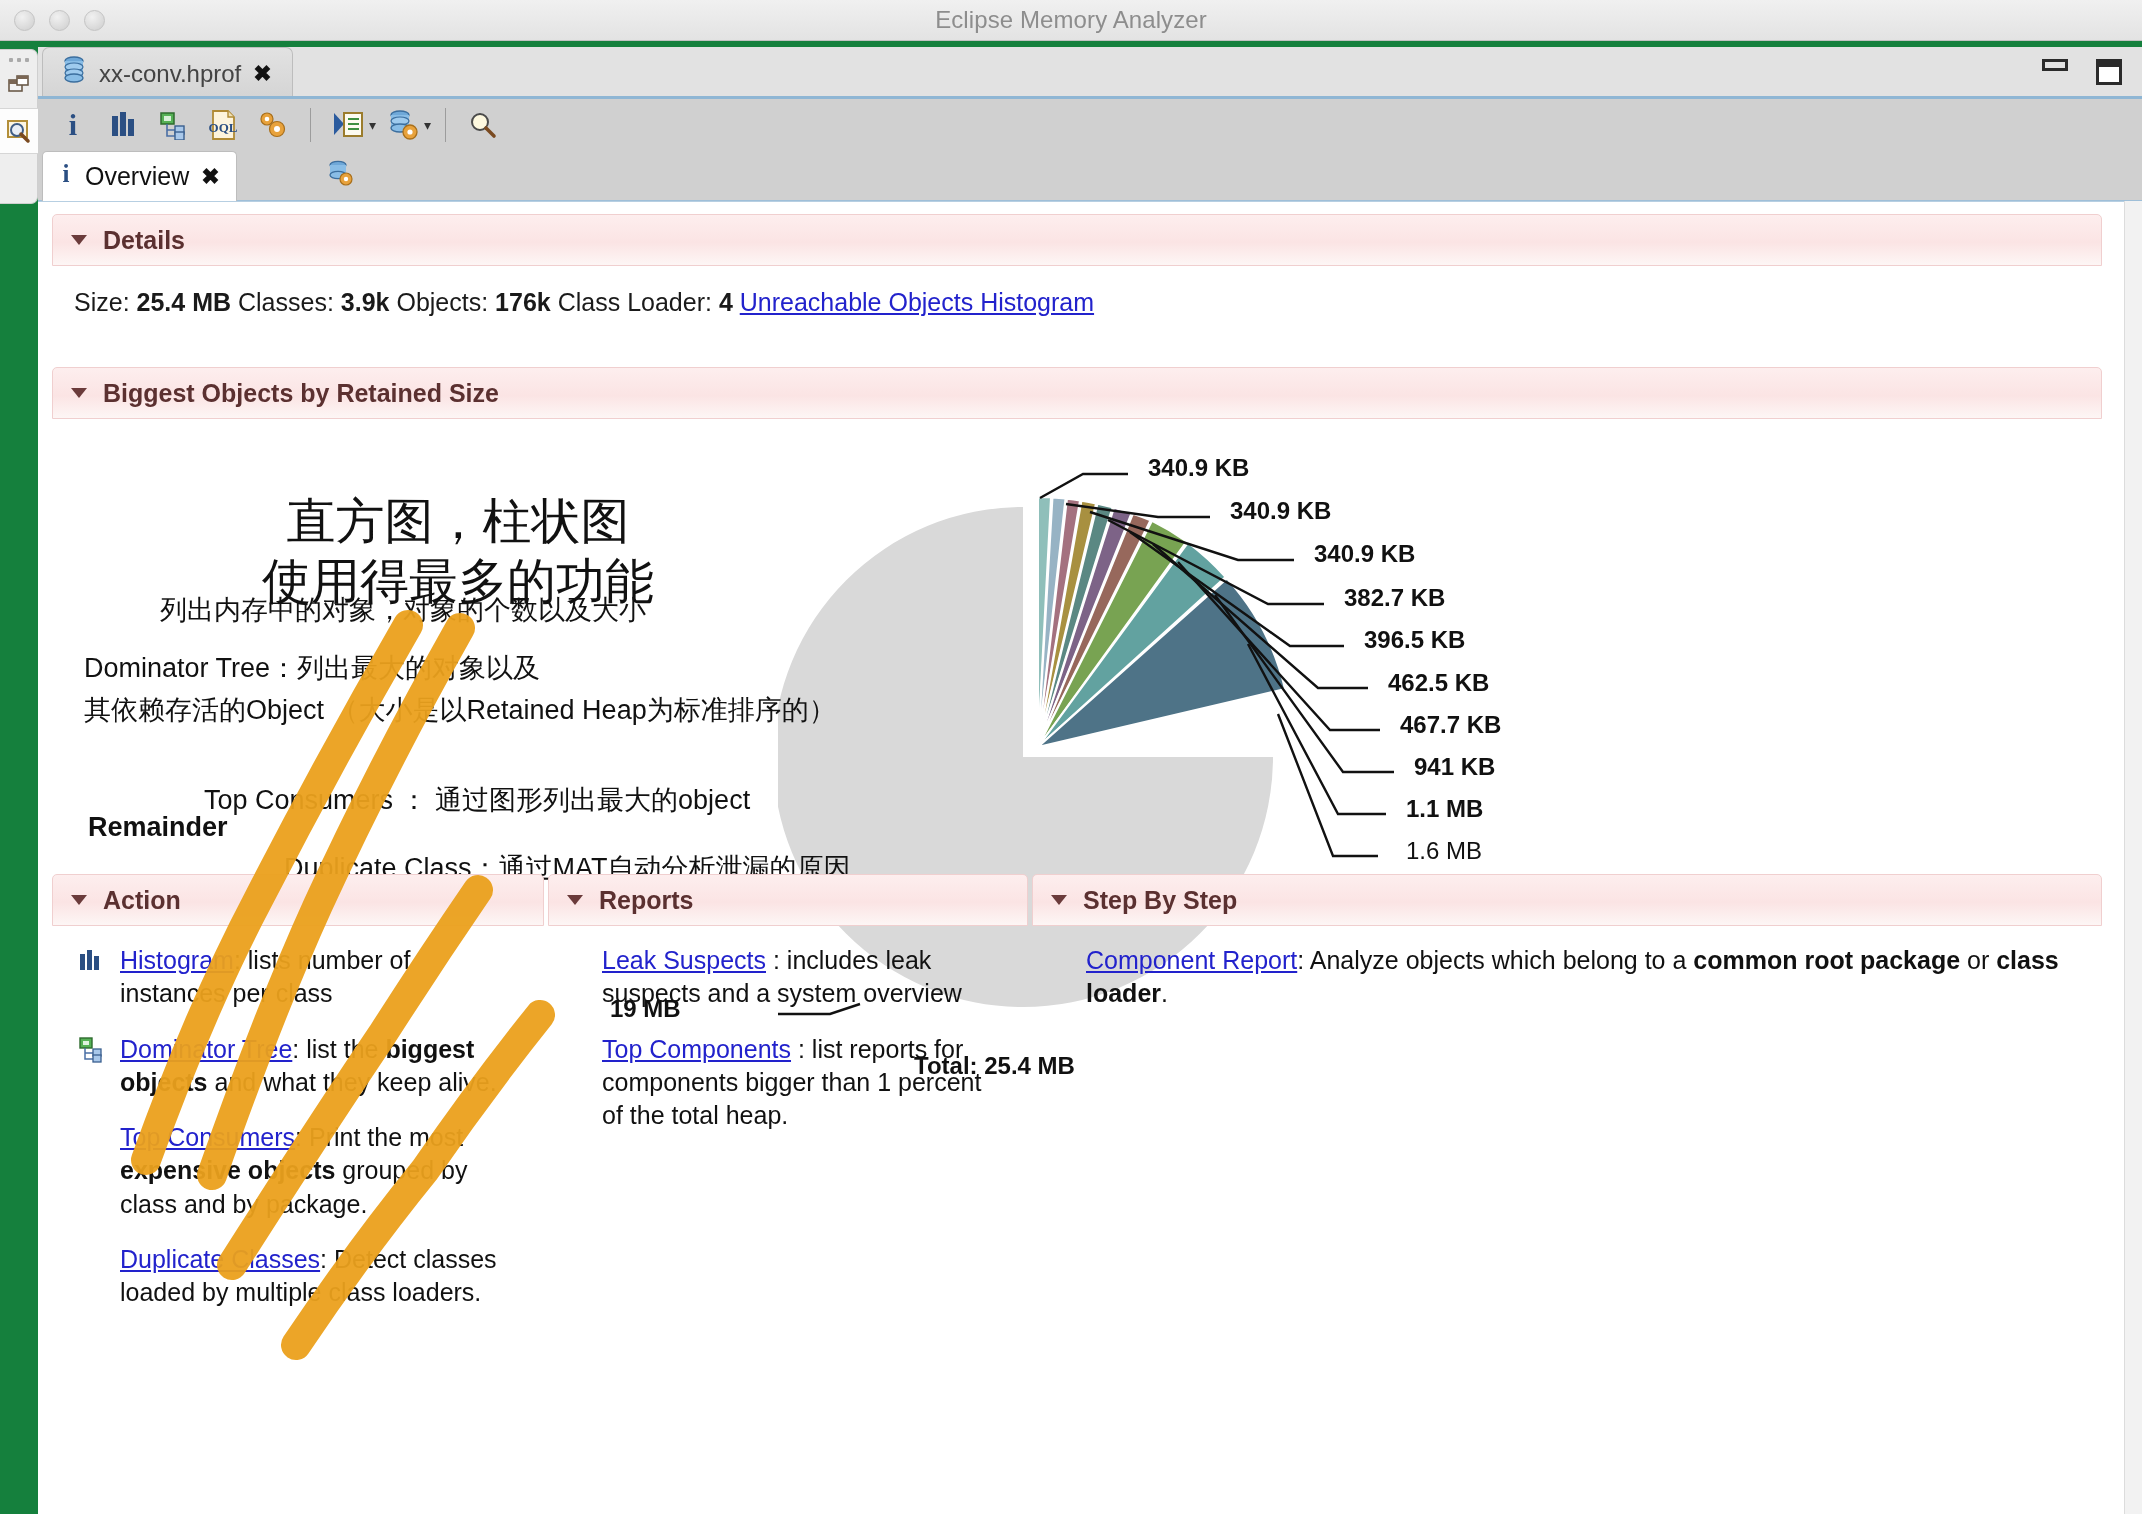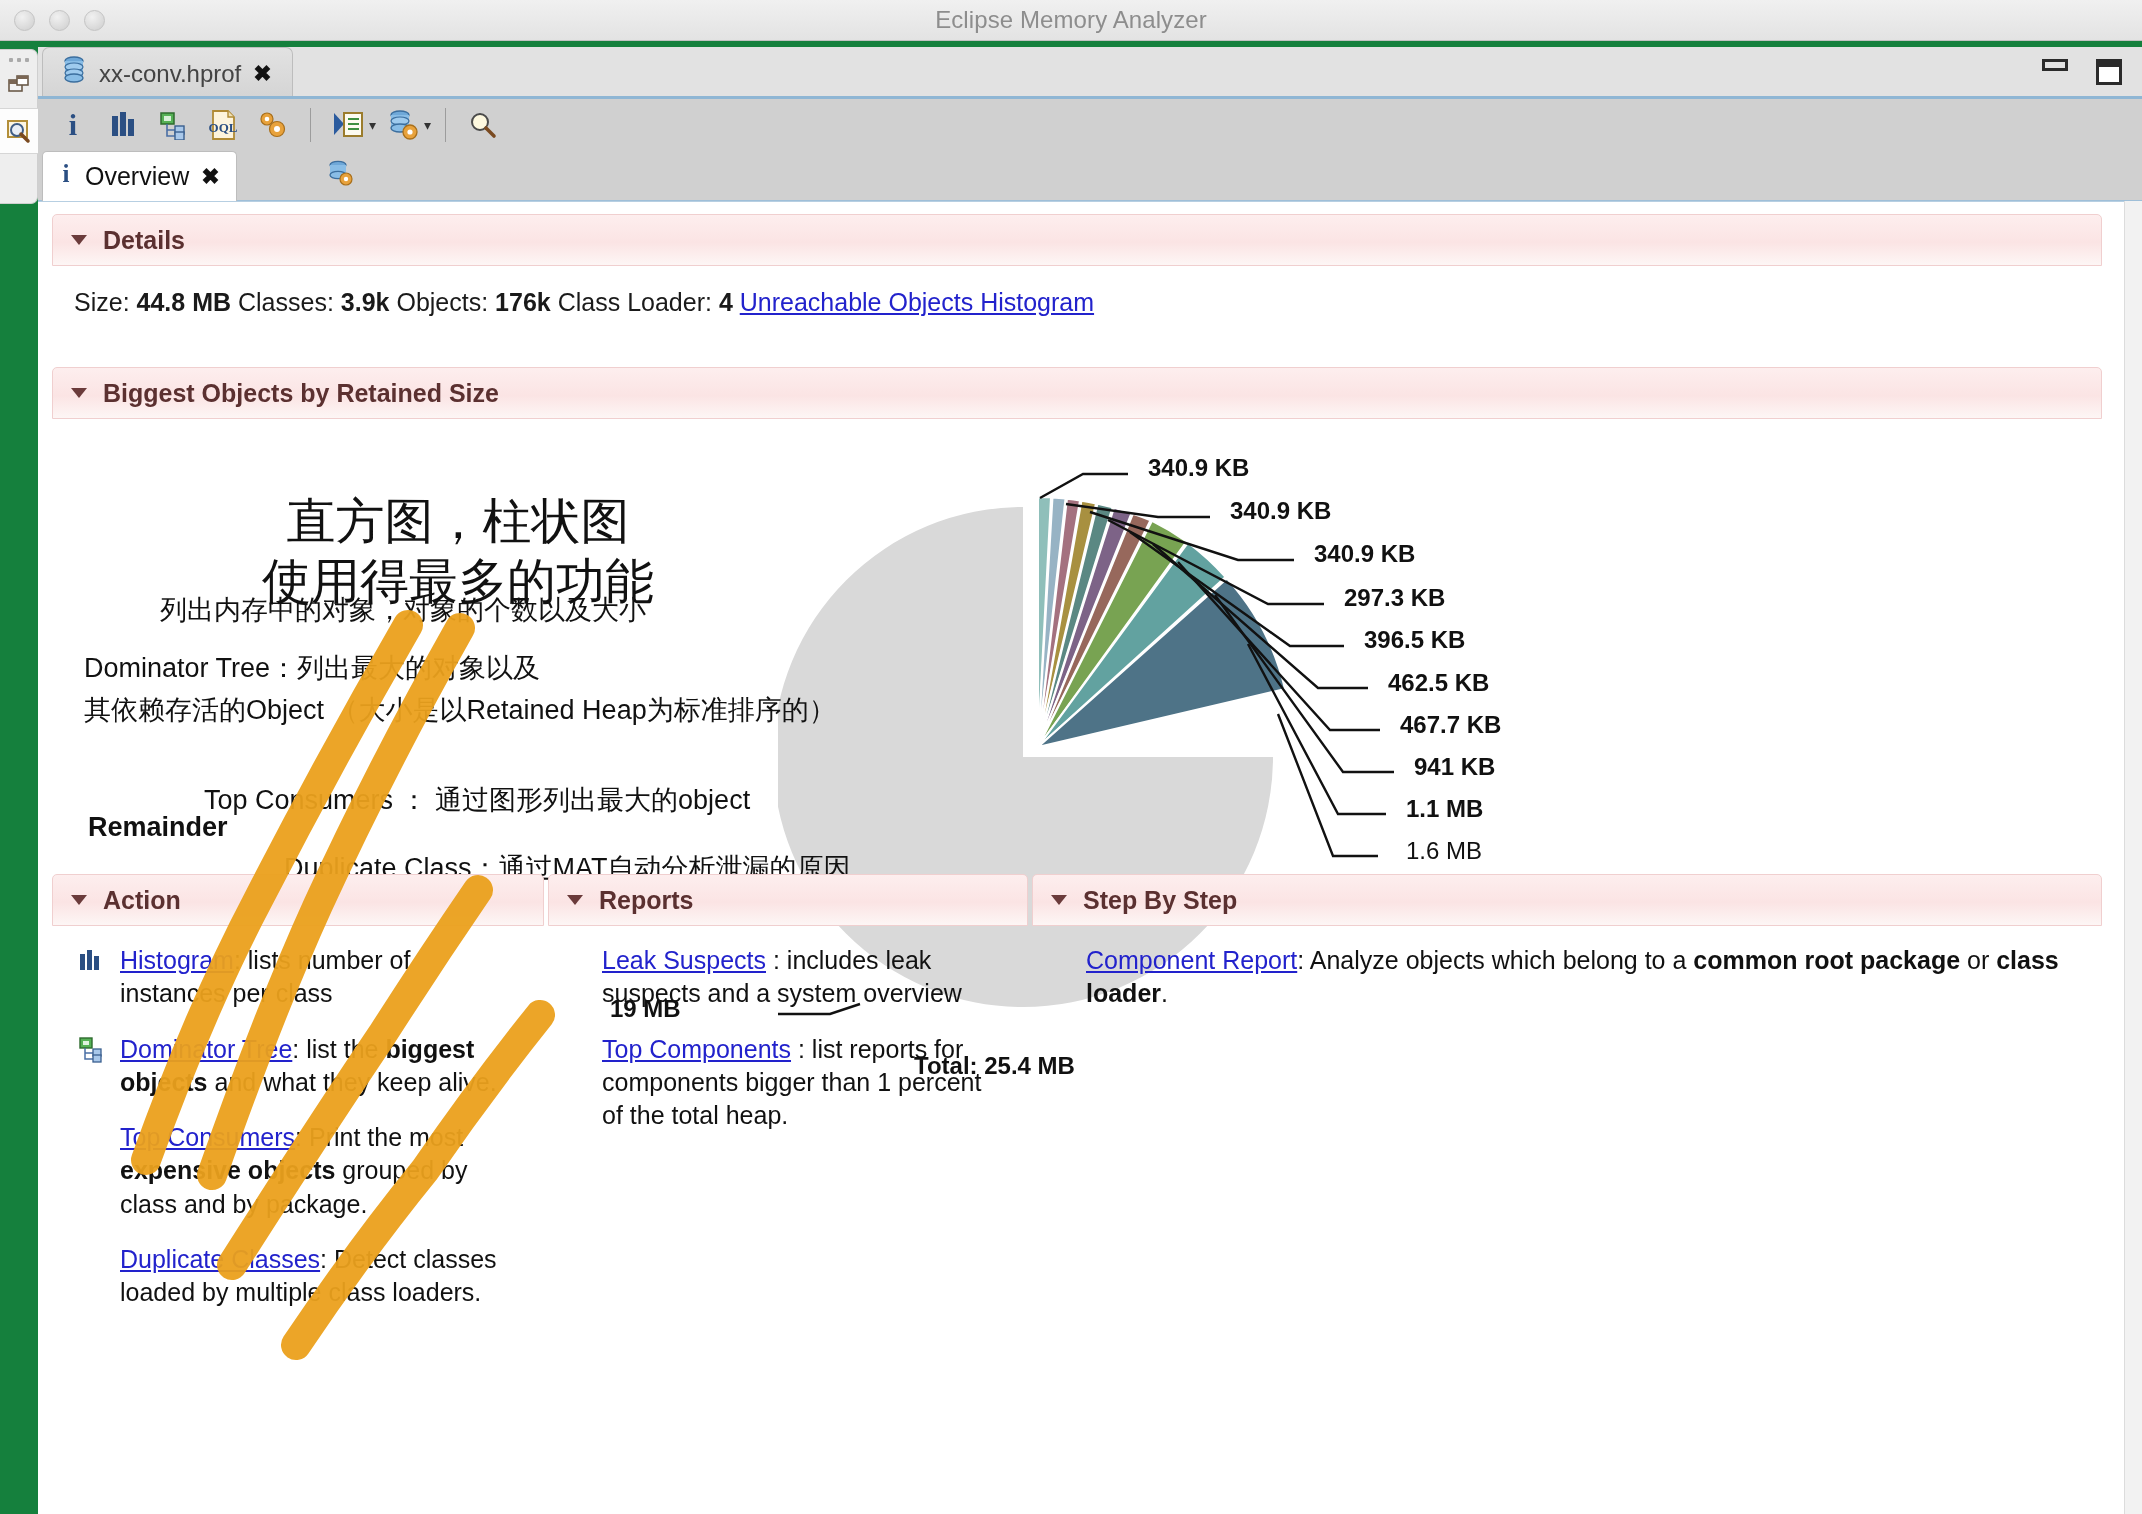--- a/index.html
+++ b/index.html
@@ -308,21 +308,21 @@
 
     <div class="canvas">
 
       <div class="section" style="left:14px; top:12px; width:2050px;">
         <div class="sec-head">
           <span class="tri"></span>
           <span>Details</span>
         </div>
         <div class="details-body">
           <span>Size:</span>
-          <b>44.8 MB</b>
+          <b>25.4 MB</b>
           <span>Classes:</span>
           <b>3.9k</b>
           <span>Objects:</span>
           <b>176k</b>
           <span>Class Loader:</span>
           <b>4</b>
           <a class="link" href="#">Unreachable Objects Histogram</a>
         </div>
       </div>
 
@@ -364,21 +364,21 @@
             <path d="M470,212 L560,382 L608,382"></path>
             <path d="M500,282 L555,424 L600,424"></path>
             <path d="M82,572 L52,582 L-10,582"></path>
           </g>
         </svg>
 
         
         <div style="position:absolute;left:370px;top:22px;font-size:24px;font-weight:bold;color:#111;">340.9 KB</div>
         <div style="position:absolute;left:452px;top:65px;font-size:24px;font-weight:bold;color:#111;">340.9 KB</div>
         <div style="position:absolute;left:536px;top:108px;font-size:24px;font-weight:bold;color:#111;">340.9 KB</div>
-        <div style="position:absolute;left:566px;top:152px;font-size:24px;font-weight:bold;color:#111;">297.3 KB</div>
+        <div style="position:absolute;left:566px;top:152px;font-size:24px;font-weight:bold;color:#111;">382.7 KB</div>
         <div style="position:absolute;left:586px;top:194px;font-size:24px;font-weight:bold;color:#111;">396.5 KB</div>
         <div style="position:absolute;left:610px;top:237px;font-size:24px;font-weight:bold;color:#111;">462.5 KB</div>
         <div style="position:absolute;left:622px;top:279px;font-size:24px;font-weight:bold;color:#111;">467.7 KB</div>
         <div style="position:absolute;left:636px;top:321px;font-size:24px;font-weight:bold;color:#111;">941 KB</div>
         <div style="position:absolute;left:628px;top:363px;font-size:24px;font-weight:bold;color:#111;">1.1 MB</div>
         <div style="position:absolute;left:628px;top:405px;font-size:24px;font-weight:normal;color:#111;">1.6 MB</div>
         <div style="position:absolute;left:-168px;top:563px;font-size:24px;font-weight:bold;color:#111;">19 MB</div>
 
         <div class="pie-total" style="left:136px; top:620px;">Total: 25.4 MB</div>
       </div>

